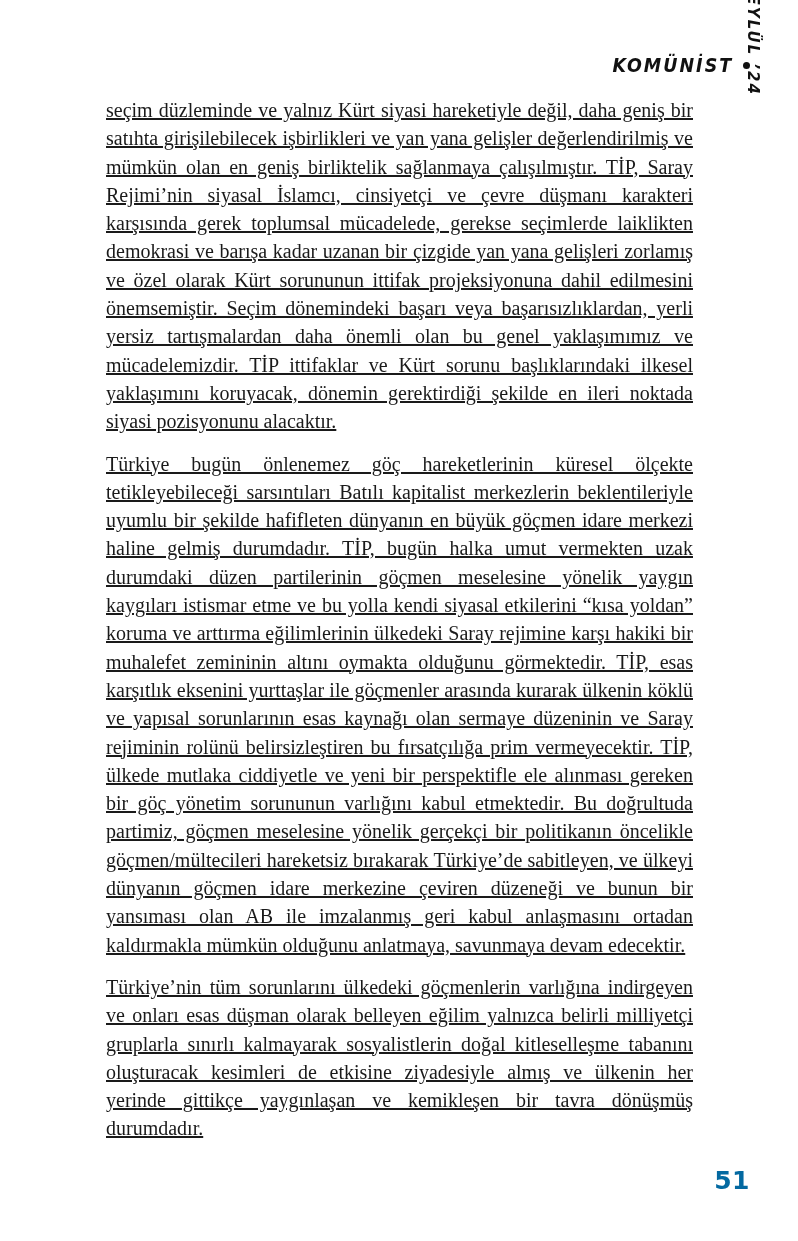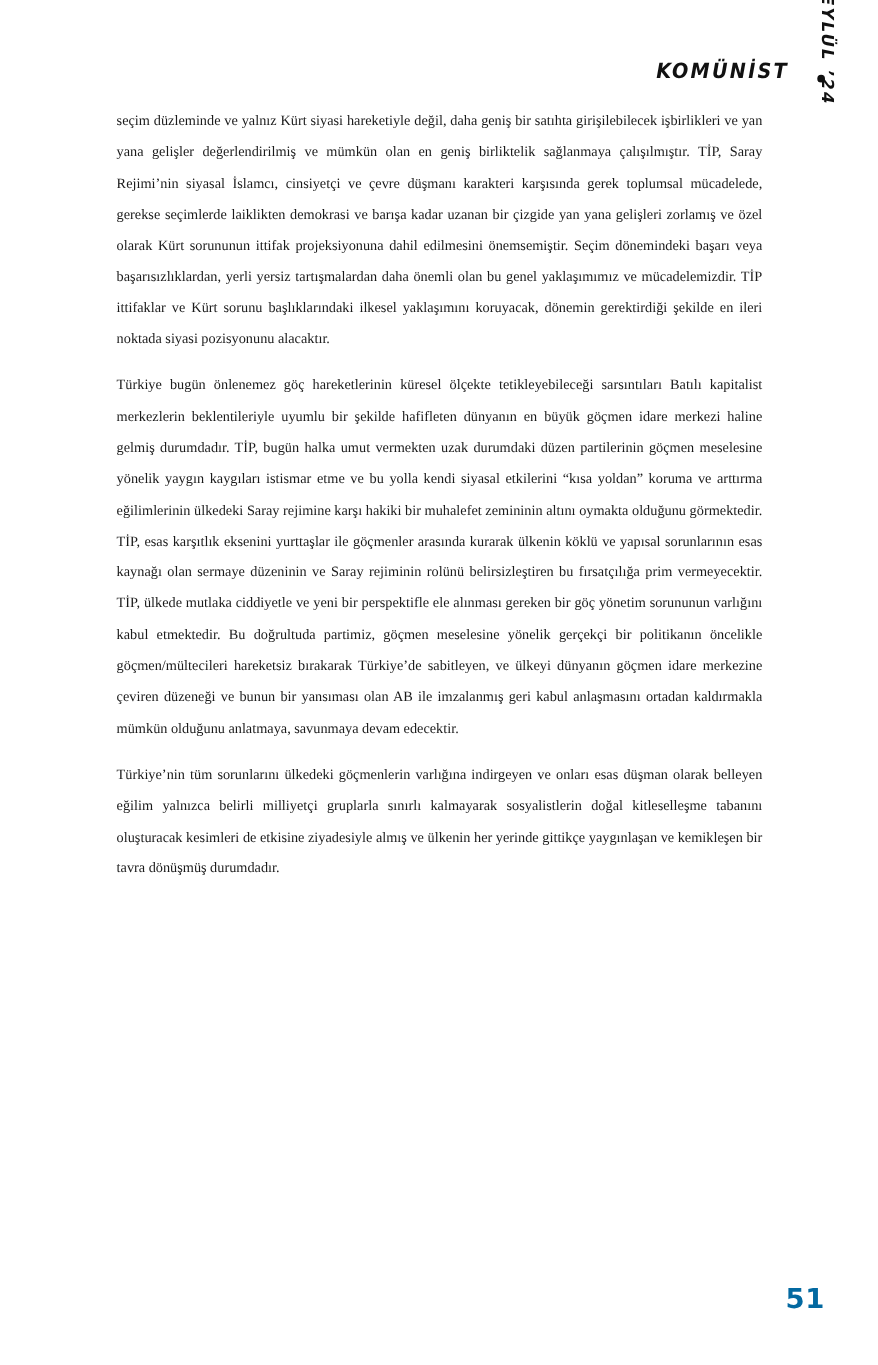--- a/index.html
+++ b/index.html
@@ -23,22 +23,22 @@
     overflow: hidden;
     box-sizing: border-box;
   }
 
   
   .running-head {
     position: absolute;
     top: 56px;
     right: 48px;
     display: flex;
-    align-items: flex-end;
-    gap: 24px;
+    align-items: center;
+    gap: 8px;
     line-height: 1;
   }
 
   .running-head-title {
     font-family: "DejaVu Sans", "Liberation Sans", sans-serif;
     font-style: italic;
     font-weight: 700;
     font-size: 19px;
     letter-spacing: 2.2px;
     color: #111111;
@@ -76,27 +76,28 @@
   
   .content {
     position: absolute;
     left: 106px;
     top: 96px;
     width: 587px;
   }
 
   .body-paragraph {
     margin: 0 0 14px 0;
-    font-size: 13px;
+    font-size: 20px;
     line-height: 28.3px;
     text-align: justify;
     text-justify: inter-word;
     hyphens: none;
     -webkit-hyphens: none;
     word-spacing: -0.1px;
+    text-decoration: underline;
   }
 
   .body-paragraph:last-child {
     margin-bottom: 0;
   }
 
   
   .folio {
     position: absolute;
     right: 48px;

